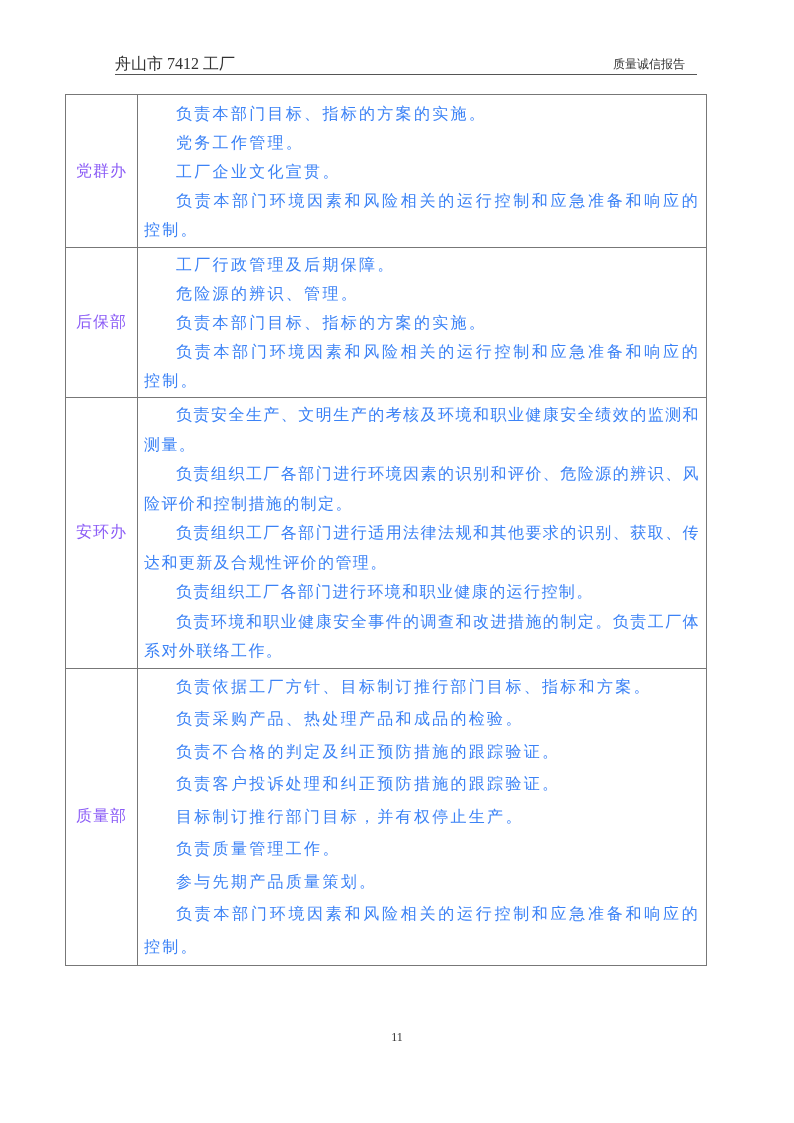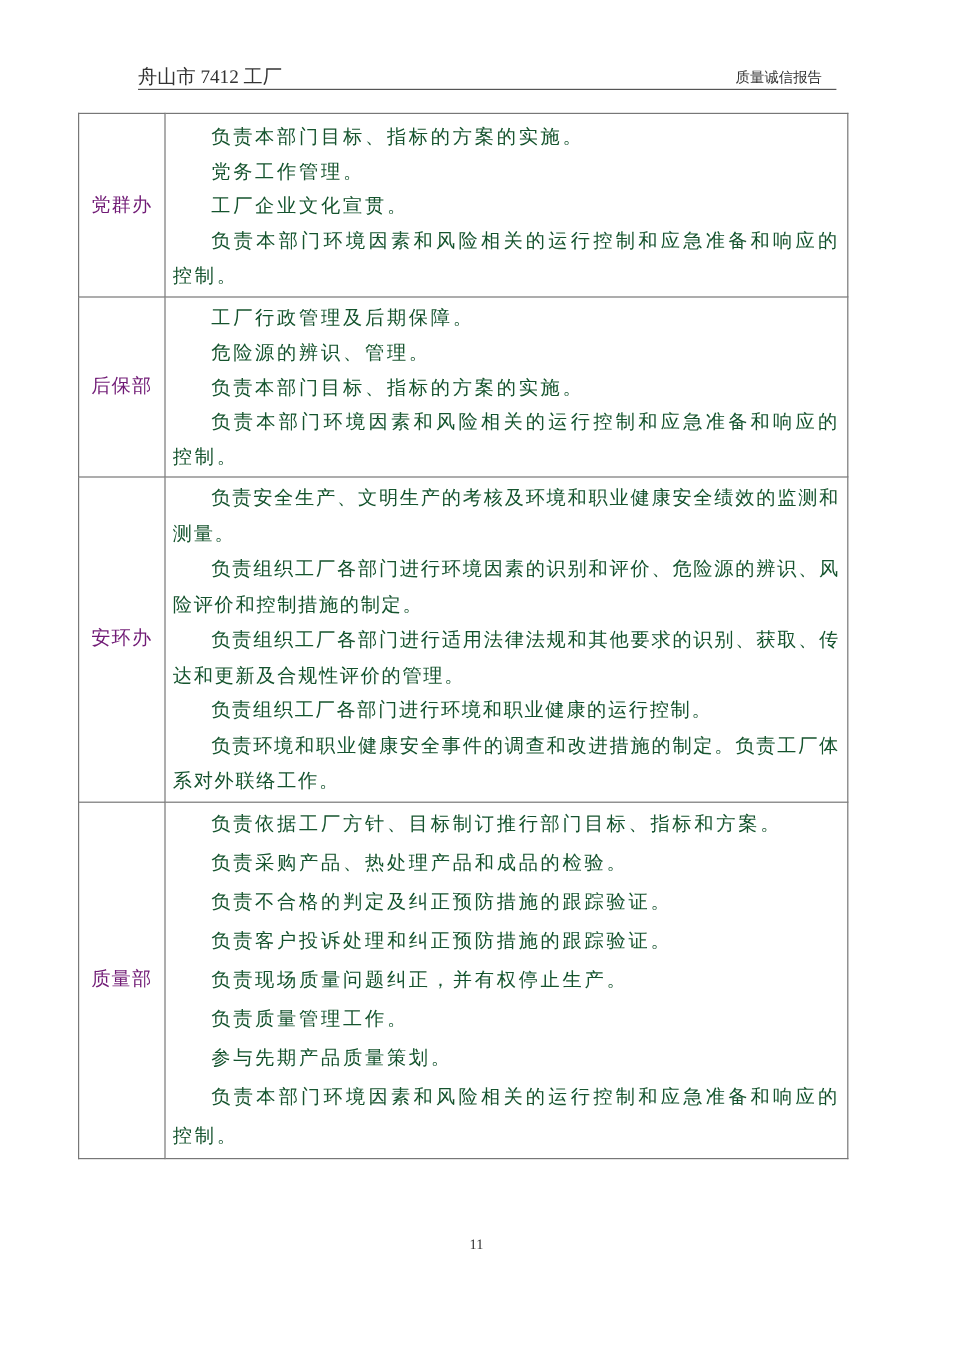--- a/index.html
+++ b/index.html
@@ -50,35 +50,35 @@
     .duty-table td {
       border: 1.5px solid #777;
       vertical-align: middle;
       padding: 0;
     }
     .dept-cell {
       width: 71px;
       text-align: center;
       font-size: 16px;
       letter-spacing: 1px;
-      color: #701a75;
+      color: #8b5cf6;
     }
     .dept-cell.top {
       vertical-align: top;
       padding-top: 4px;
     }
     .duty-cell {
       padding: 2px 6px 2px 6px !important;
     }
     .duty-line {
       font-size: 16px;
       line-height: 29px;
       text-indent: 32px;
       letter-spacing: 2.3px;
-      color: #14532d;
+      color: #3b82f6;
       margin: 0;
       text-align: justify;
     }
     .duty-line.wide {
       letter-spacing: 1.4px;
       line-height: 29.5px;
     }
     .row-dangqun { height: 153px; }
     .row-houbao { height: 150px; }
     .row-tixi { height: 55px; }
@@ -133,21 +133,21 @@
         <p class="duty-line wide">负责环境和职业健康安全事件的调查和改进措施的制定。负责工厂体系对外联络工作。</p>
       </td>
     </tr>
     <tr class="row-zhiliang">
       <td class="dept-cell">质量部</td>
       <td class="duty-cell">
         <p class="duty-line" style="line-height:32.5px;">负责依据工厂方针、目标制订推行部门目标、指标和方案。</p>
         <p class="duty-line" style="line-height:32.5px;">负责采购产品、热处理产品和成品的检验。</p>
         <p class="duty-line" style="line-height:32.5px;">负责不合格的判定及纠正预防措施的跟踪验证。</p>
         <p class="duty-line" style="line-height:32.5px;">负责客户投诉处理和纠正预防措施的跟踪验证。</p>
-        <p class="duty-line" style="line-height:32.5px;">负责现场质量问题纠正，并有权停止生产。</p>
+        <p class="duty-line" style="line-height:32.5px;">目标制订推行部门目标，并有权停止生产。</p>
         <p class="duty-line" style="line-height:32.5px;">负责质量管理工作。</p>
         <p class="duty-line" style="line-height:32.5px;">参与先期产品质量策划。</p>
         <p class="duty-line" style="line-height:32.5px;">负责本部门环境因素和风险相关的运行控制和应急准备和响应的控制。</p>
       </td>
     </tr>
   </tbody>
 </table>
 
 <div class="page-number">11</div>
 

